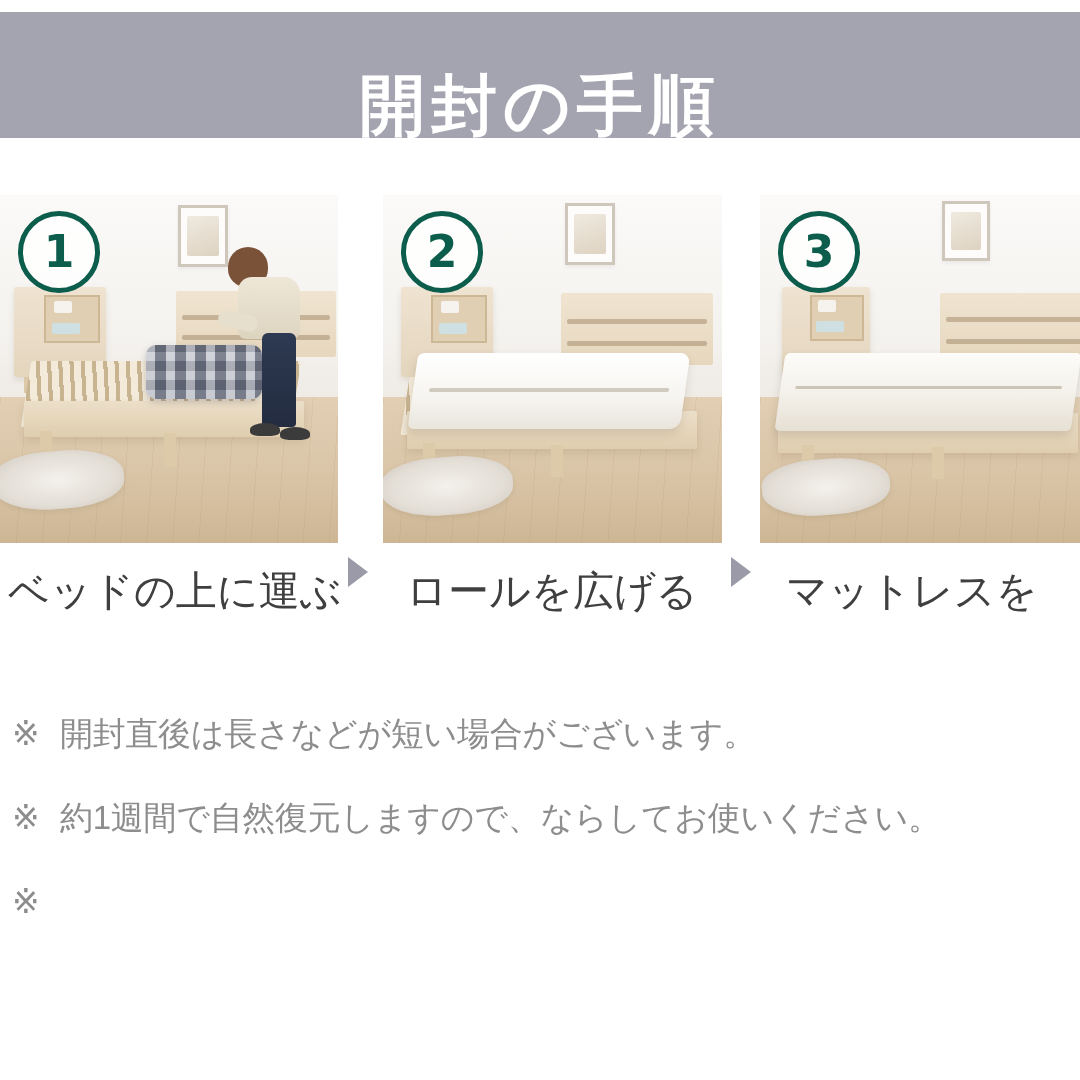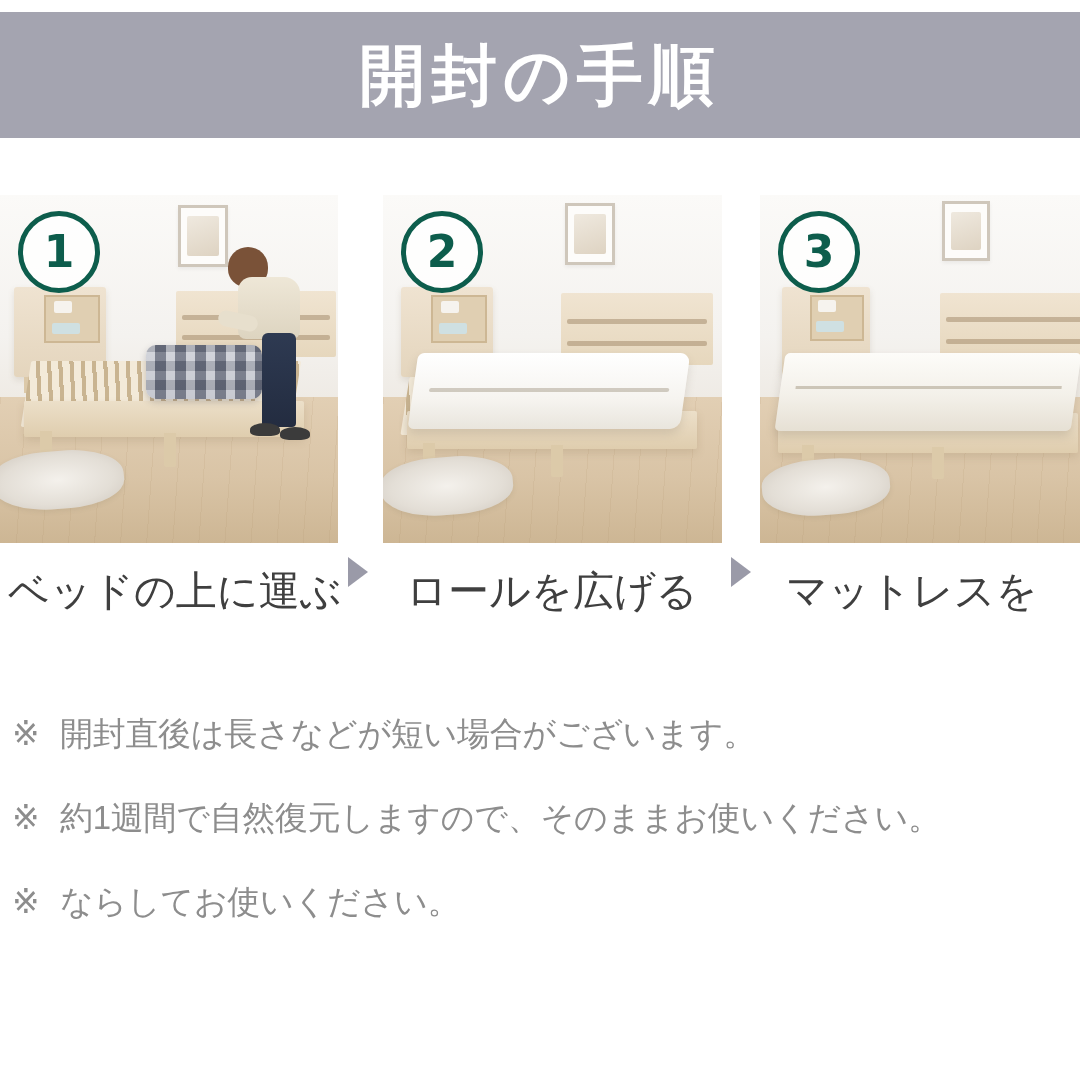--- a/index.html
+++ b/index.html
@@ -17,21 +17,21 @@
 
   
   .header-band {
     position: absolute;
     left: 0;
     top: 12px;
     width: 1080px;
     height: 126px;
     background: #a4a4b0;
     display: flex;
-    align-items: center;
+    align-items: flex-end;
     justify-content: center;
   }
   .header-title {
     color: #ffffff;
     font-size: 66px;
     font-weight: bold;
     letter-spacing: 6px;
     line-height: 1;
     white-space: nowrap;
   }
@@ -441,21 +441,20 @@
 
 <div class="notes">
 
   <div class="note">
     <span class="note-mark">※</span>
     <span class="note-line">開封直後は長さなどが短い場合がございます。</span>
   </div>
 
   <div class="note">
     <span class="note-mark">※</span>
-    <span class="note-line">約1週間で自然復元しますので、そのままお使いください。</span>
+    <span class="note-line">約1週間で自然復元しますので、ならしてお使いください。</span>
   </div>
 
   <div class="note">
     <span class="note-mark">※</span>
-    <span class="note-line">ならしてお使いください。</span>
   </div>
 
 </div>
 
 </body></html>

